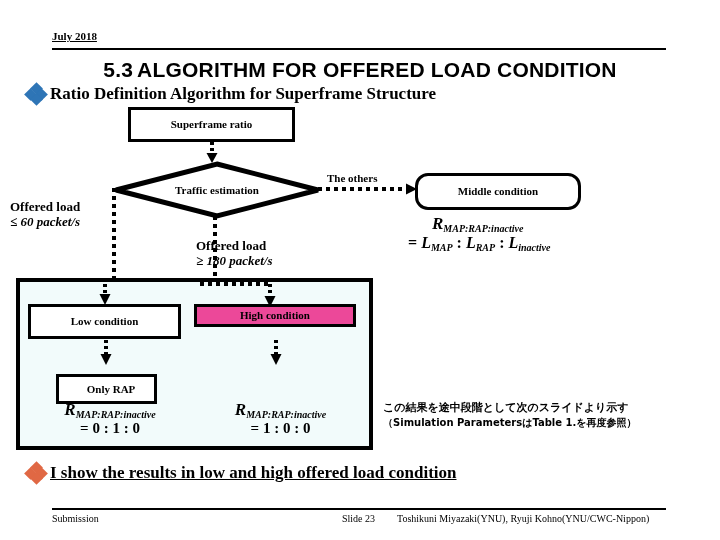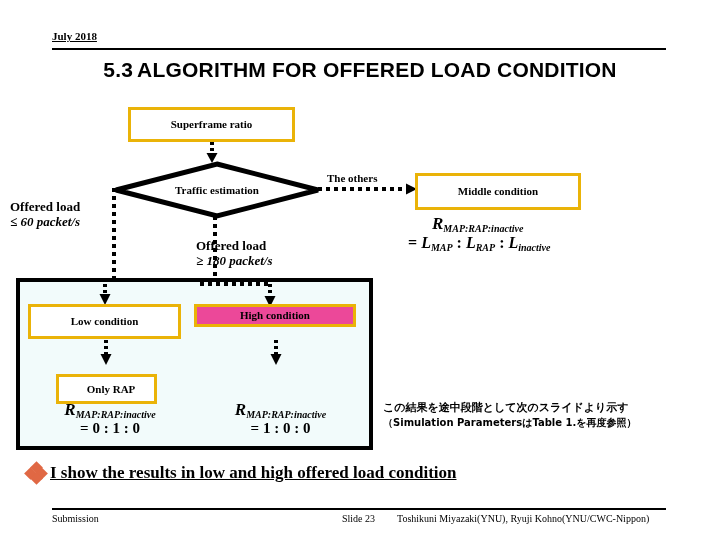--- a/index.html
+++ b/index.html
@@ -93,35 +93,35 @@
   .bullet-text {
     font-family: "Liberation Serif", serif;
     font-size: 17px;
     font-weight: bold;
   }
   .bullet-text.uline { text-decoration: underline; }
 
   
   .fbox {
     position: absolute;
-    border: 3px solid #eab308;
+    border: 3px solid #000000;
     background: #ffffff;
     box-sizing: border-box;
     display: flex;
     align-items: center;
     justify-content: center;
     font-family: "Liberation Serif", serif;
     font-size: 11px;
     font-weight: bold;
     text-align: center;
     line-height: 1.1;
   }
 
   #box-superframe  { left: 128px; top: 107px; width: 167px; height: 35px; }
-  #box-middle      { left: 415px; top: 173px; width: 166px; height: 37px; }
+  #box-middle      { left: 415px; top: 173px; width: 166px; height: 37px; border-radius: 13px; }
   #box-low         { left: 28px;  top: 304px; width: 153px; height: 35px; background: #ffffff; }
   #box-high        { left: 194px; top: 304px; width: 162px; height: 23px; background: #ec4899; }
   #box-onlyrap     { left: 56px;  top: 374px; width: 101px; height: 30px; padding-left: 9px; }
   #box-onlymap     { left: 226px; top: 365px; width: 101px; height: 35px; }
 
   
   #diamond-traffic {
     position: absolute;
     left: 113px;
     top: 161px;
@@ -247,20 +247,29 @@
 <div id="slide">
 
   <div class="hdr">
     <div class="hdr-left">July 2018</div>
   </div>
 
   <div class="slide-title">
     <span class="num">5.3</span><span>ALGORITHM FOR OFFERED LOAD CONDITION</span>
   </div>
 
+  <div class="bullet-row b1">
+    <span class="diamond-bullet">
+      <i class="d-t" style="background: rgb(46, 117, 182);"></i>
+      <i class="d-l" style="background: rgb(46, 117, 182);"></i>
+      <i class="d-r" style="background: rgb(46, 117, 182);"></i>
+      <i class="d-b" style="background: rgb(46, 117, 182);"></i>
+    </span>
+    <span class="bullet-text">Ratio Definition Algorithm for Superframe Structure</span>
+  </div>
 
   <div class="fbox" id="box-superframe">
     <span>Superframe ratio</span>
   </div>
 
   <div class="conn" style="left:205px; top:142px; width:14px; height:22px;">
     <svg width="14" height="22" viewBox="0 0 14 22">
       <line x1="7" y1="0" x2="7" y2="13" stroke="#000" stroke-width="4" stroke-dasharray="3,3"></line>
       <polygon points="7,21 1.5,11 12.5,11" fill="#000"></polygon>
     </svg>

